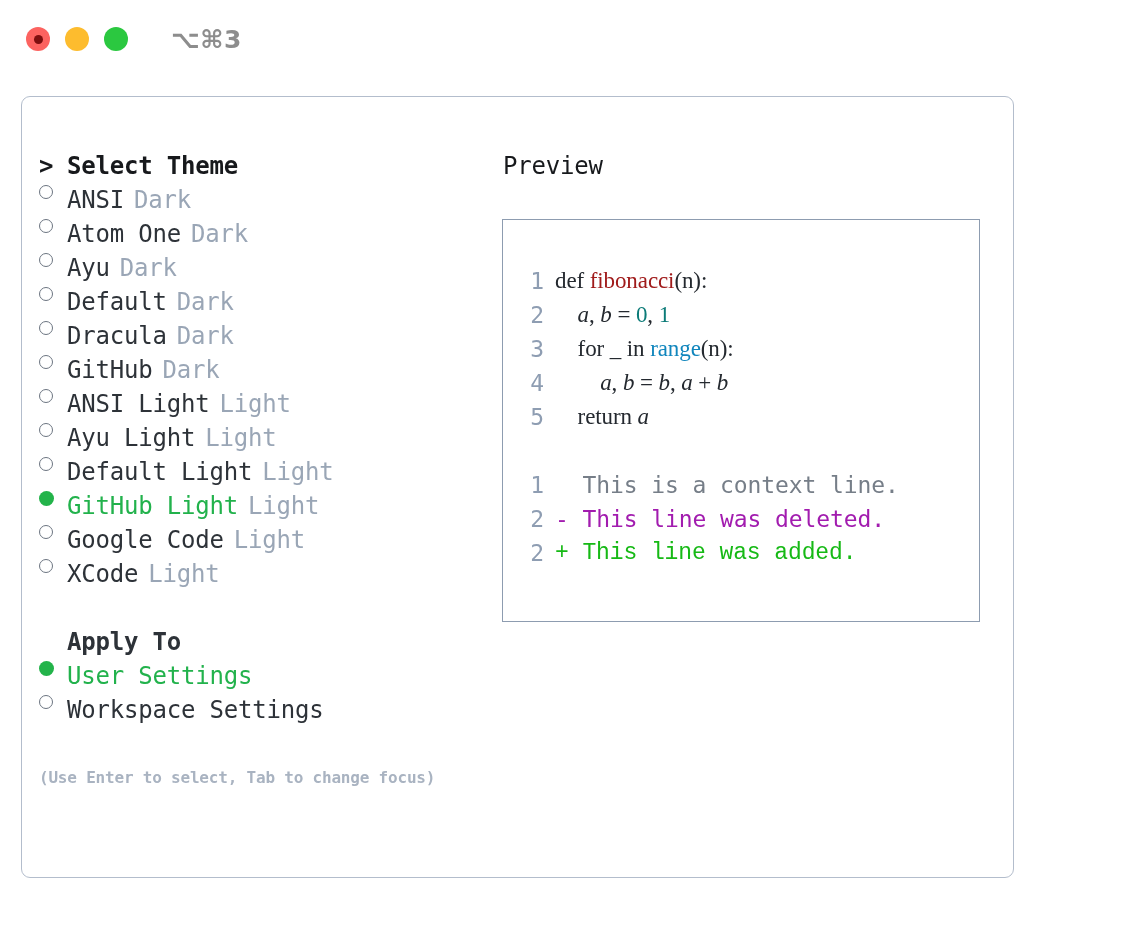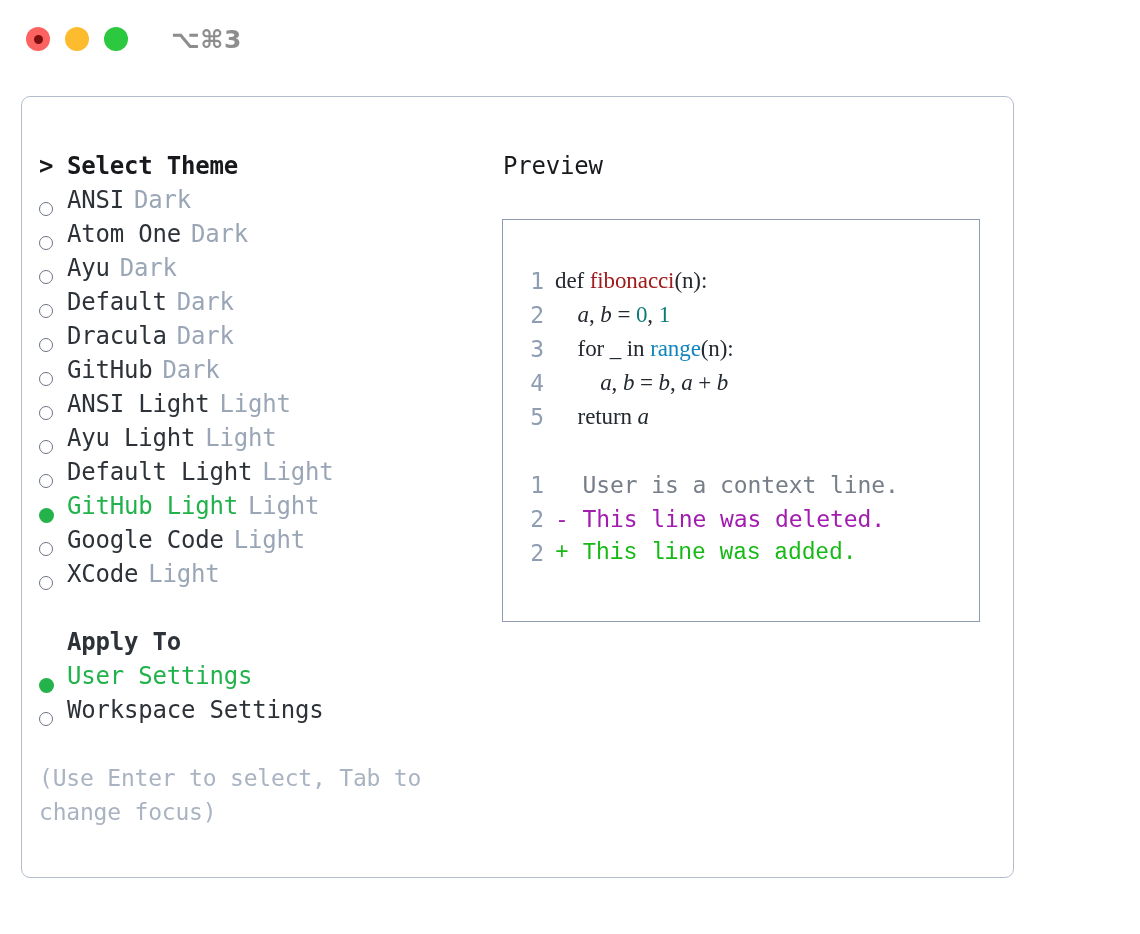--- a/index.html
+++ b/index.html
@@ -93,21 +93,21 @@
   .prompt-caret {
     display: inline-block;
     width: 28px;
     flex: 0 0 28px;
     color: #17191c;
     font-weight: bold;
   }
 
   .opt-row {
     display: flex;
-    align-items: flex-end;
+    align-items: center;
     font-size: 24px;
     line-height: 34px;
     letter-spacing: -0.2px;
     color: #2d3238;
   }
   .bullet {
     display: inline-block;
     width: 28px;
     flex: 0 0 28px;
     position: relative;
@@ -142,25 +142,26 @@
     color: #2d3238;
     letter-spacing: -0.2px;
     font-weight: bold;
   }
   .group-label .spacer { display:inline-block; width:28px; flex:0 0 28px; }
 
   .spacer-block { height: 34px; }
 
   .hint {
     margin-top: 34px;
-    font-size: 23px;
+    font-size: 16px;
     line-height: 34px;
     color: #a9b3c1;
     letter-spacing: -0.2px;
     max-width: 402px;
+    font-weight: bold;
   }
 
   
   .right-col {
     padding: 52px 0 0 0;
     flex: 1;
   }
   .preview-title {
     font-size: 24px;
     line-height: 34px;
@@ -351,21 +352,21 @@
         <div class="preview-box">
           <div id="code-block">
               <div class="code-line"><span class="lineno">1</span><span class="code-text"><span class="tok-kw">def </span><span class="tok-fn">fibonacci</span><span class="tok-plain">(n):</span></span></div>
               <div class="code-line"><span class="lineno">2</span><span class="code-text"><span class="tok-plain">    </span><span class="tok-var">a</span><span class="tok-plain">, </span><span class="tok-var">b</span><span class="tok-plain"> = </span><span class="tok-num">0</span><span class="tok-plain">, </span><span class="tok-num">1</span></span></div>
               <div class="code-line"><span class="lineno">3</span><span class="code-text"><span class="tok-plain">    for _ in </span><span class="tok-call">range</span><span class="tok-plain">(n):</span></span></div>
               <div class="code-line"><span class="lineno">4</span><span class="code-text"><span class="tok-plain">        </span><span class="tok-var">a</span><span class="tok-plain">, </span><span class="tok-var">b</span><span class="tok-plain"> = </span><span class="tok-var">b</span><span class="tok-plain">, </span><span class="tok-var">a</span><span class="tok-plain"> + </span><span class="tok-var">b</span></span></div>
               <div class="code-line"><span class="lineno">5</span><span class="code-text"><span class="tok-plain">    return </span><span class="tok-var">a</span></span></div>
             </div>
           <div class="blank-line"></div>
           <div id="diff-block">
-              <div class="code-line"><span class="lineno">1</span><span class="diff-ctx"><span> </span><span> User is a context line.</span></span></div>
+              <div class="code-line"><span class="lineno">1</span><span class="diff-ctx"><span> </span><span> This is a context line.</span></span></div>
               <div class="code-line"><span class="lineno">2</span><span class="diff-del"><span>-</span><span> This line was deleted.</span></span></div>
               <div class="code-line"><span class="lineno">2</span><span class="diff-add"><span>+</span><span> This line was added.</span></span></div>
             </div>
         </div>
       </div>
 
     </div>
   </div>
 </div>
 

